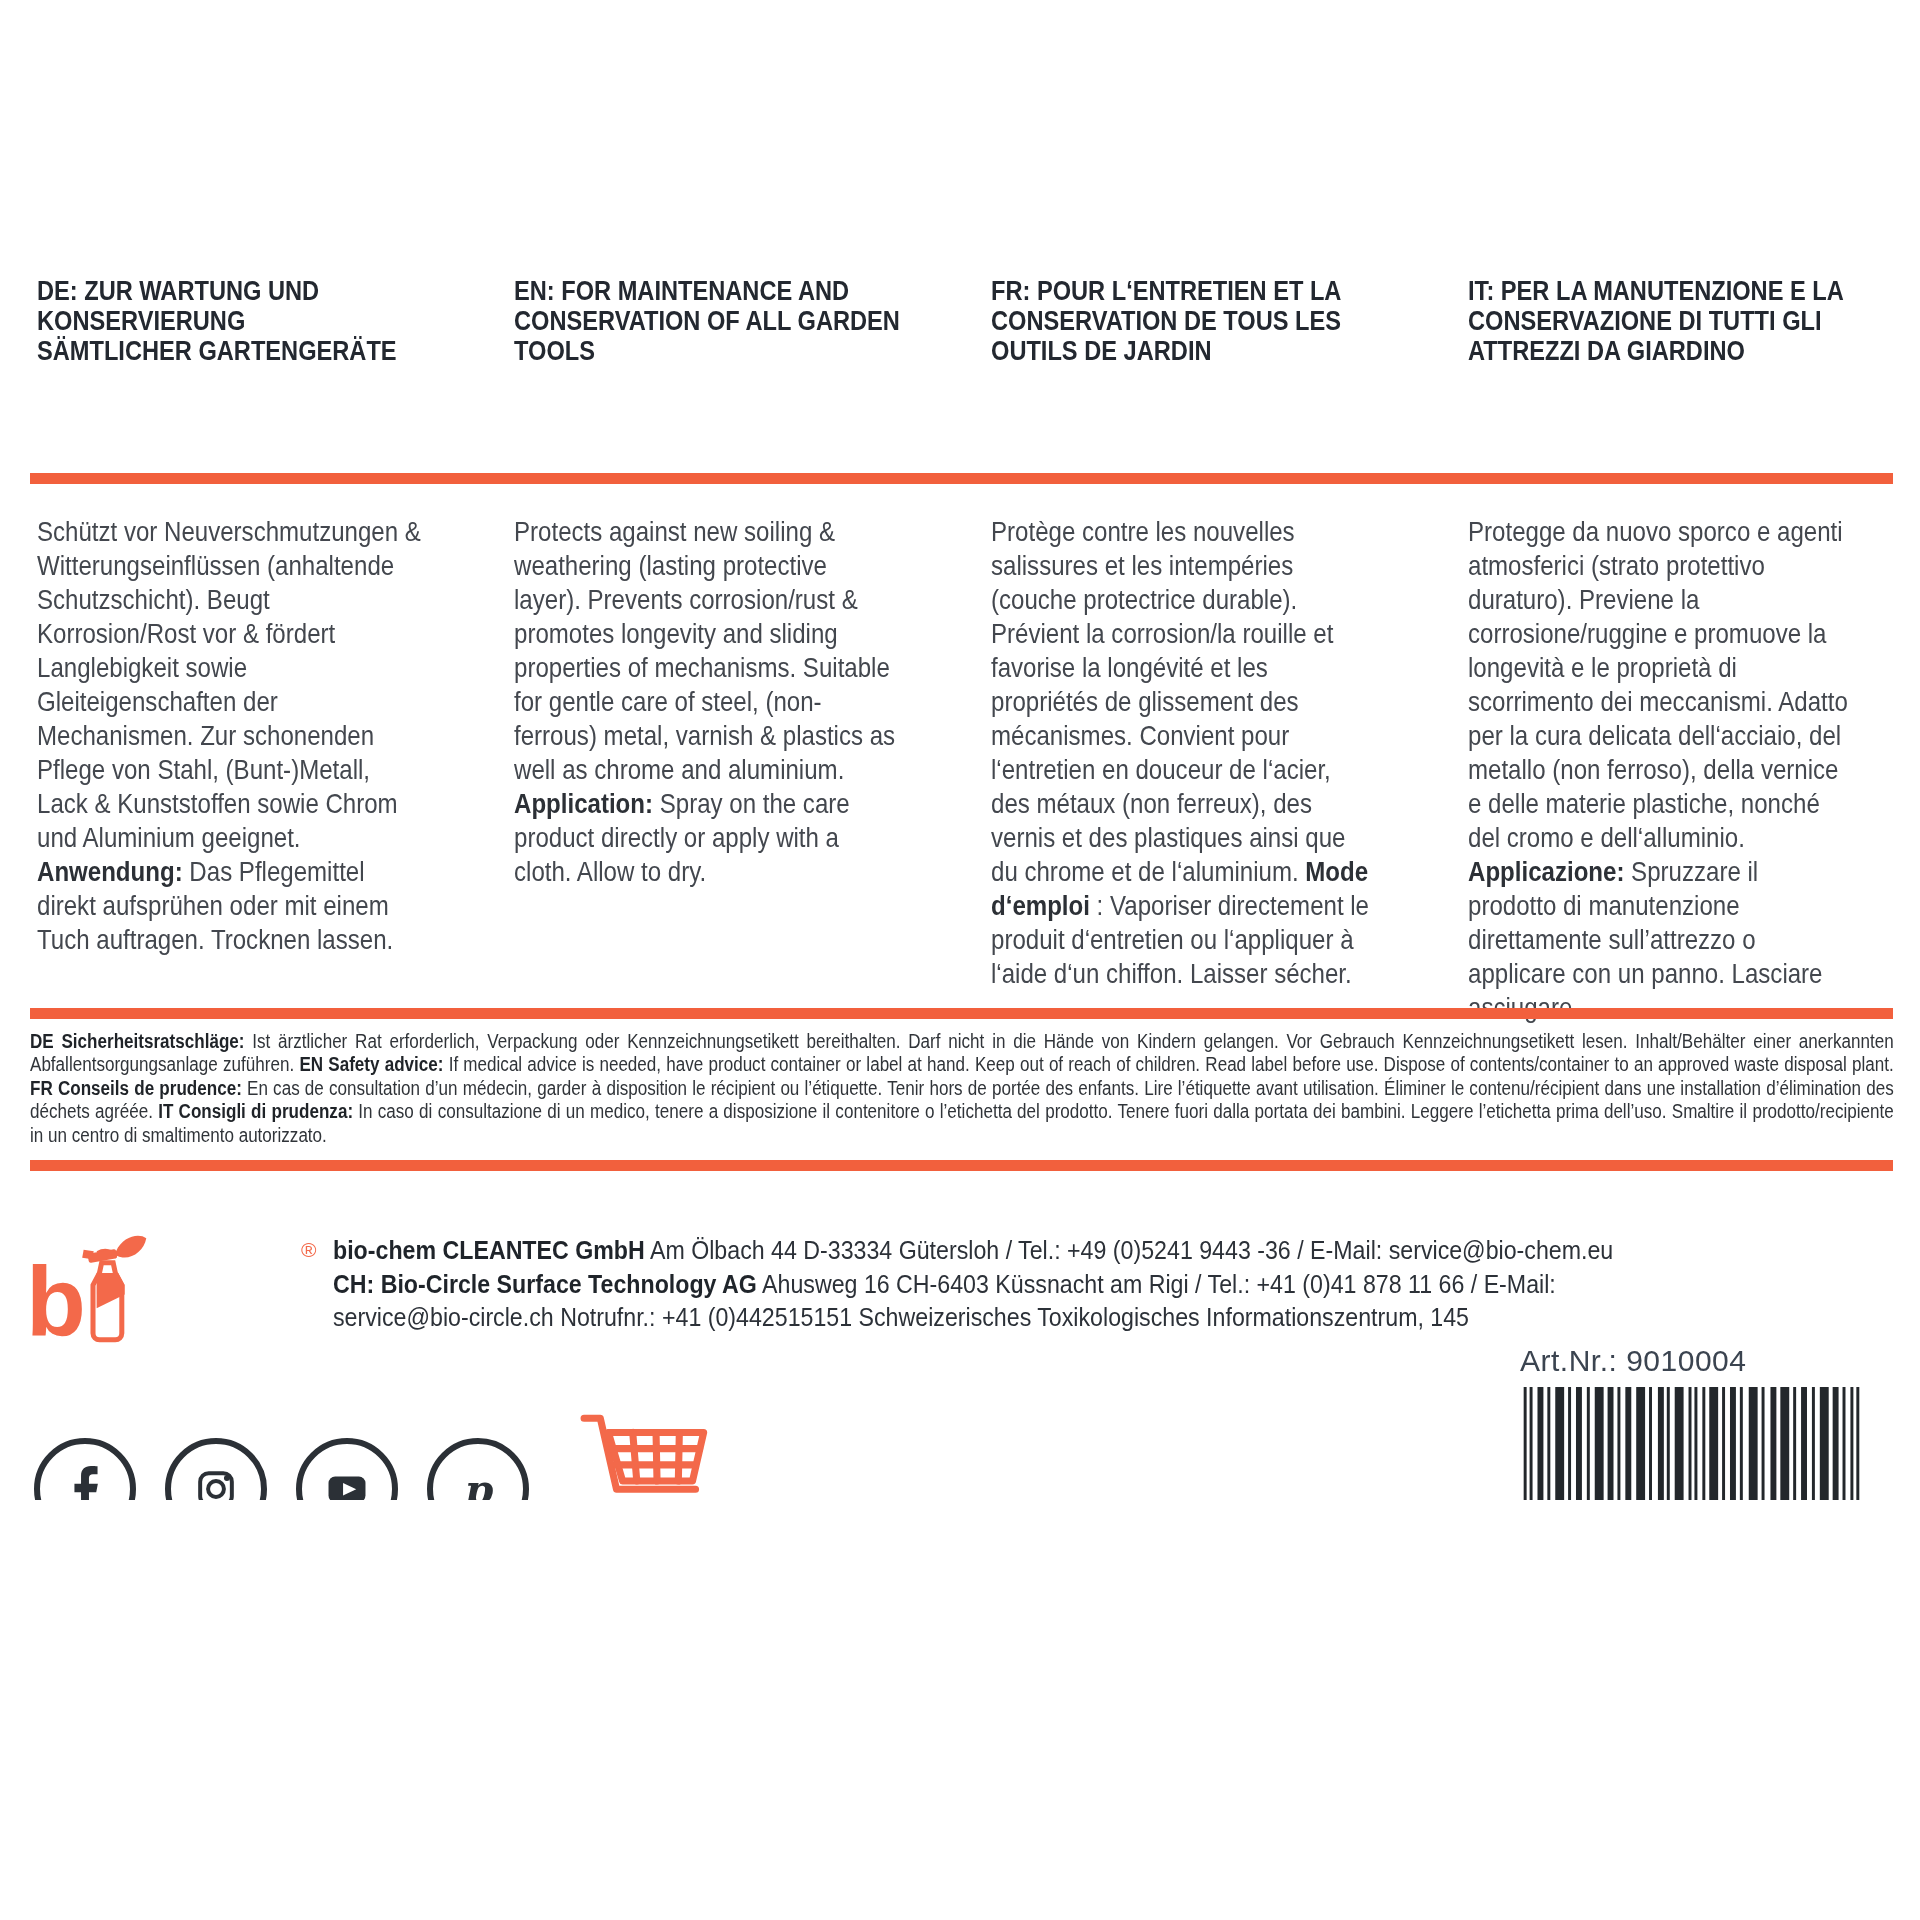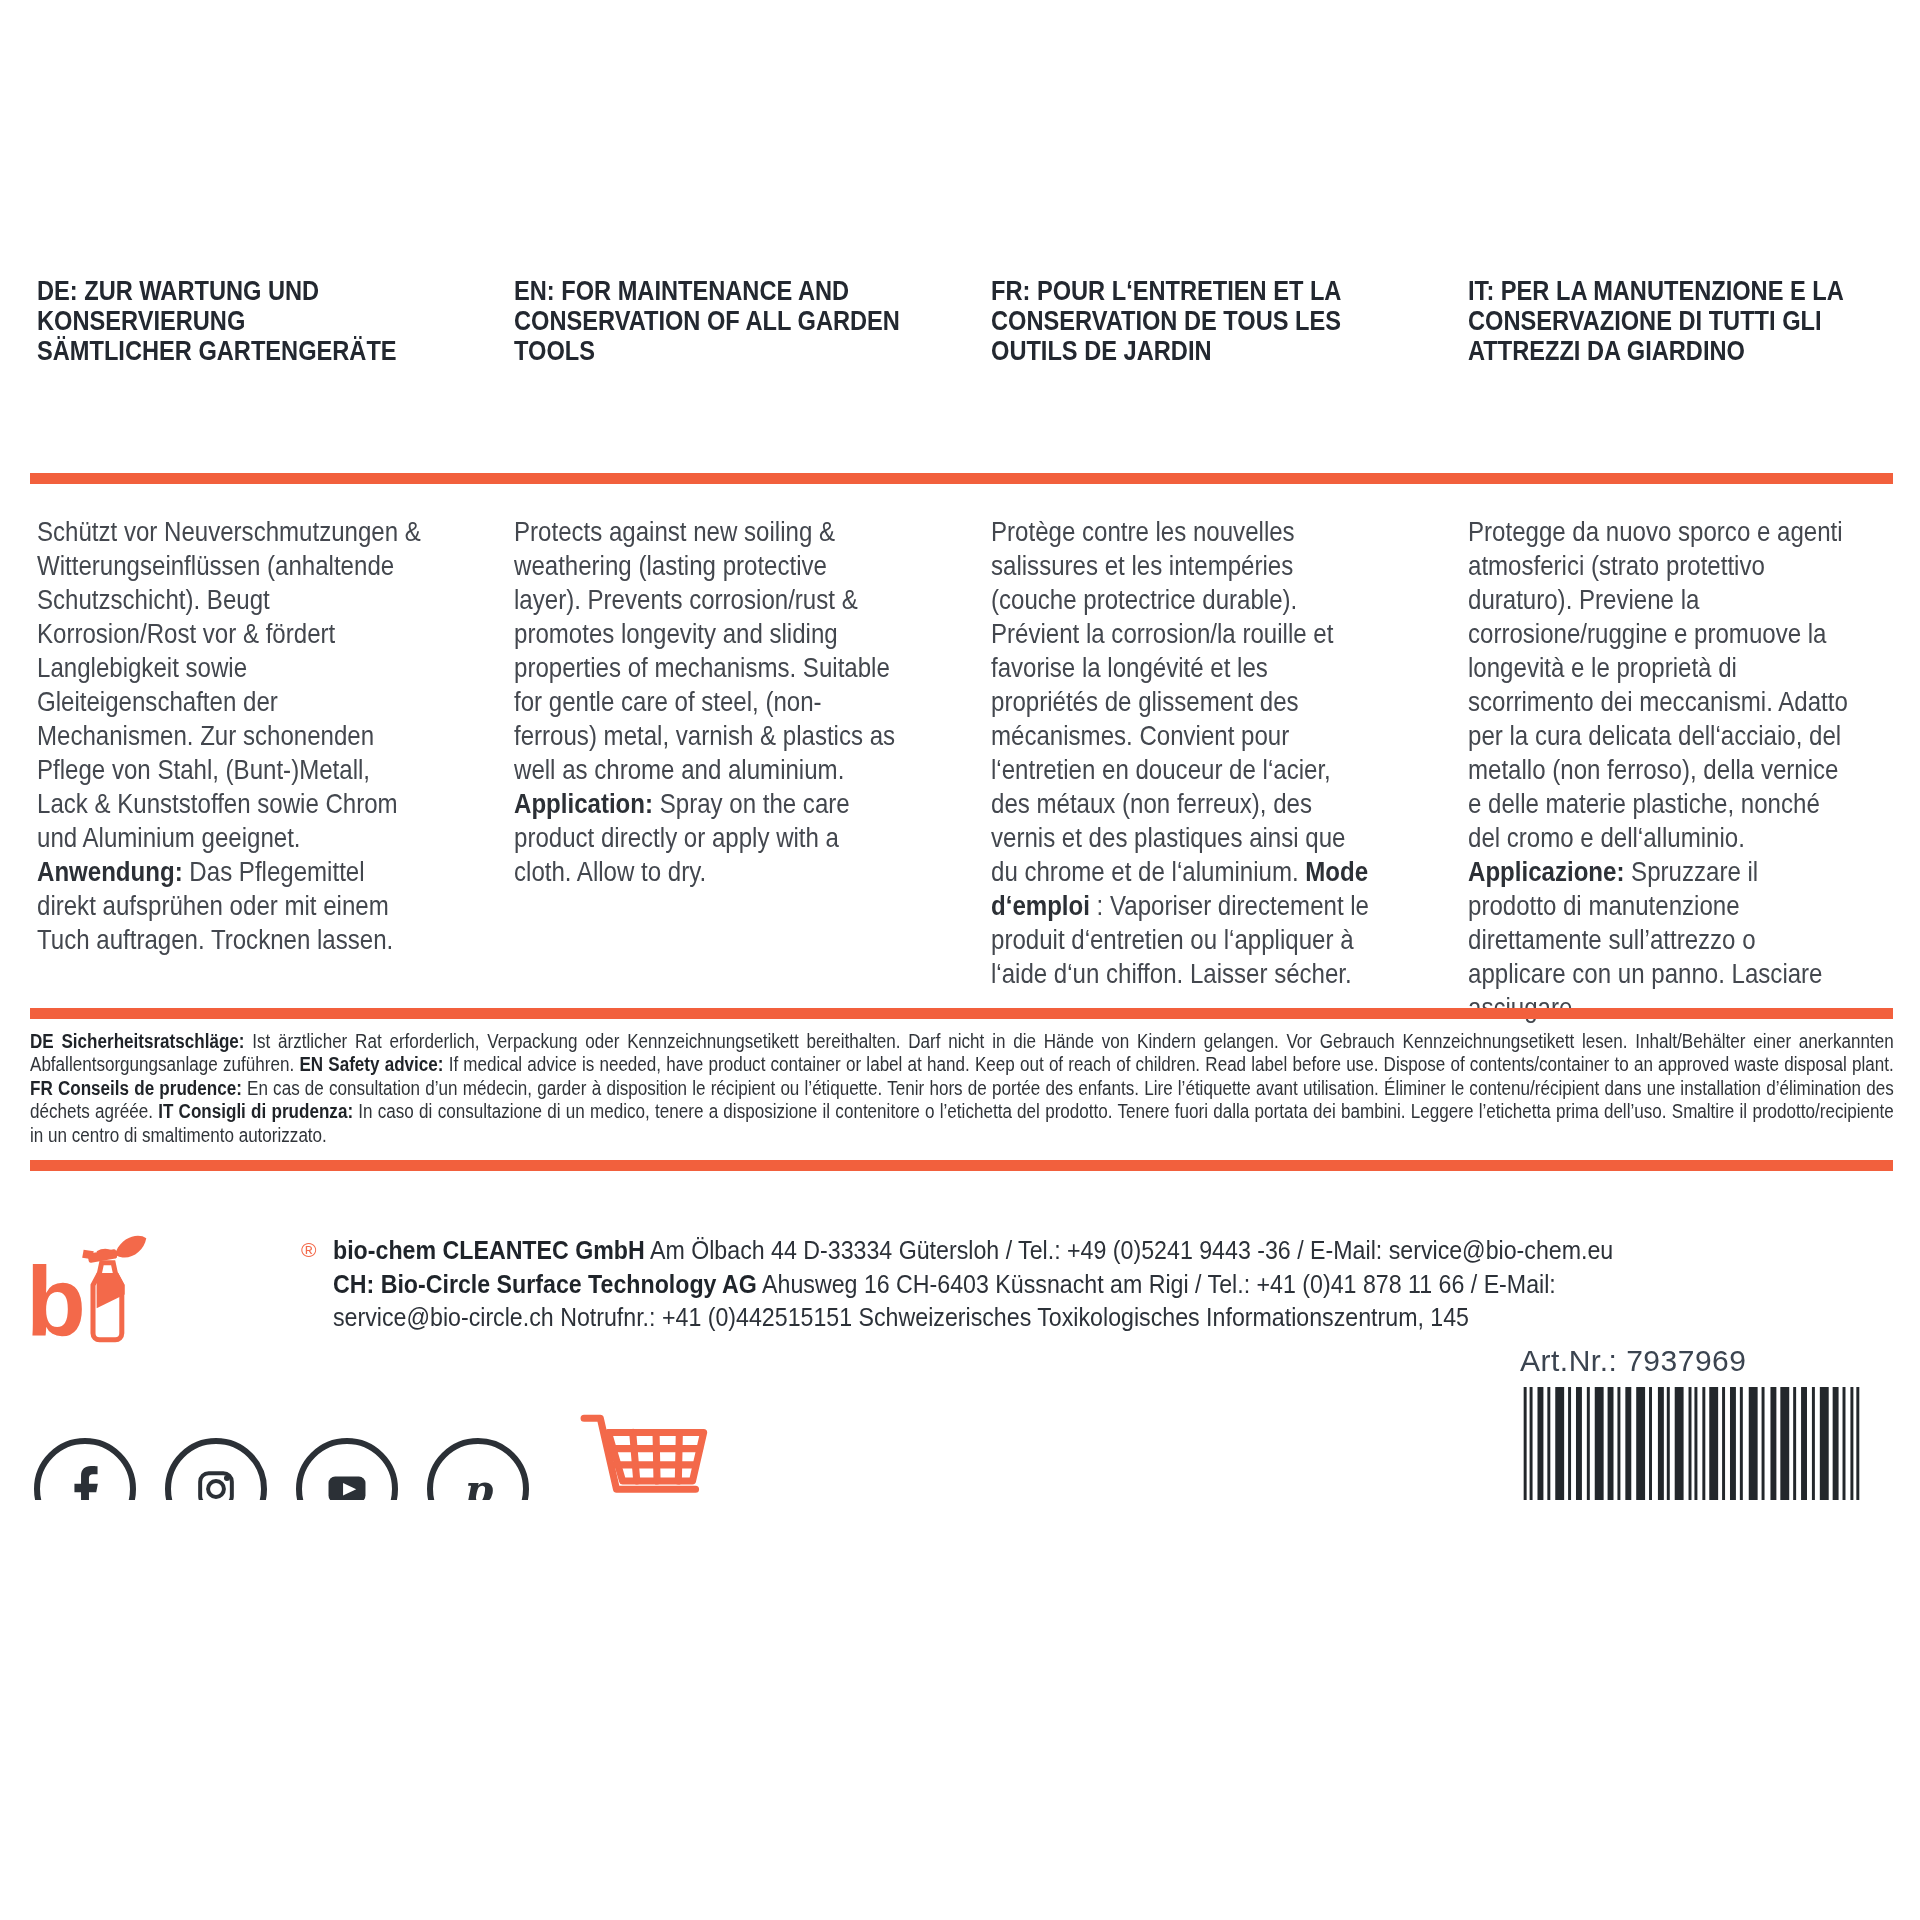--- a/index.html
+++ b/index.html
@@ -106,21 +106,21 @@
     </svg>
   </div>
   <div class="regmark">®</div>
 
   <div class="company">
     <div><b>bio-chem CLEANTEC GmbH</b><span> Am Ölbach 44 D-33334 Gütersloh / Tel.: +49 (0)5241 9443 -36 / E-Mail: service@bio-chem.eu</span></div>
     <div><b>CH: Bio-Circle Surface Technology AG</b><span> Ahusweg 16 CH-6403 Küssnacht am Rigi / Tel.: +41 (0)41 878 11 66 / E-Mail:</span></div>
     <div><b></b><span>service@bio-circle.ch Notrufnr.: +41 (0)442515151 Schweizerisches Toxikologisches Informationszentrum, 145</span></div>
   </div>
 
-  <div class="artnr">Art.Nr.: 7937969</div>
+  <div class="artnr">Art.Nr.: 9010004</div>
 
   <div class="social">
     <div class="bubble">
       <svg width="66" height="66" viewBox="0 0 100 100">
         <path fill="#2b3036" d="M56 86 V55 h11 l2.5 -13 H56 v-8.5 c0 -4 2 -6 6 -6 h7 V15.5 C66.5 15.2 62 15 59 15 c-9.5 0 -15 5.2 -15 15 V42 h-10 v13 h10 v31 z"></path>
       </svg>
     </div>
     <div class="bubble">
       <svg width="66" height="66" viewBox="0 0 100 100">
         <rect x="26" y="26" width="48" height="48" rx="13" fill="none" stroke="#2b3036" stroke-width="6"></rect>

